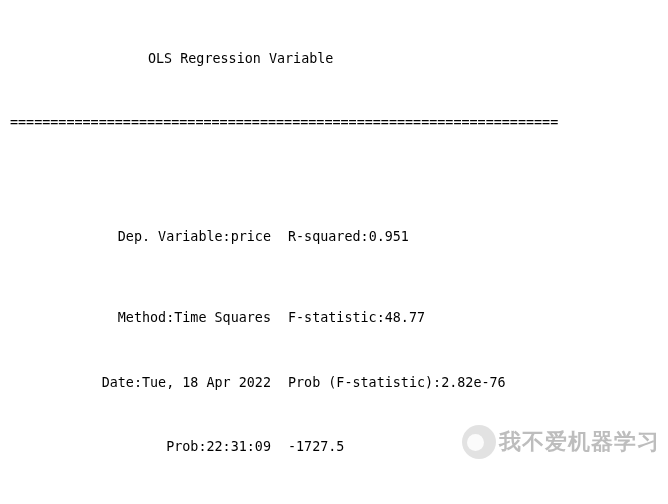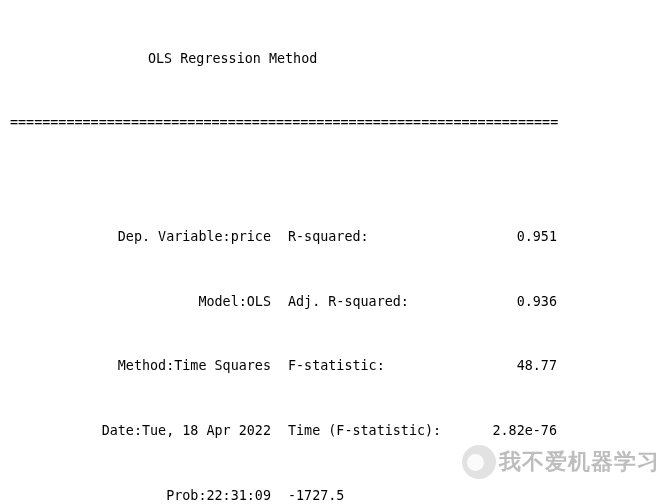--- a/index.html
+++ b/index.html
@@ -14,23 +14,23 @@
     line-height:16.2px;
     padding:2px 0 0 10px;
     overflow:hidden;
     white-space:pre;
   }
   .line { height:16.2px; }
   .title-line { padding-left:138px; }
   .sep { overflow:hidden; }
   .sum-row { display:flex; height:16.2px; }
   .sum-left  { width:261px; display:flex; justify-content:flex-end; }
-  .sum-right { margin-left:17px; width:269px; display:flex; justify-content:space-between; }
+  .sum-right { margin-left:17px; width:269px; display:flex; }
   .watermark {
-    position:absolute; left:462px; top:445px;
+    position:absolute; left:462px; top:425px;
     display:flex; align-items:center;
     pointer-events:none;
   }
   .wm-logo {
     width:34px; height:34px; border-radius:50%;
     background:rgba(190,190,190,0.45);
     position:relative; margin-right:3px; flex:0 0 auto;
   }
   .wm-logo-inner {
     position:absolute; left:5px; top:9px;
@@ -43,66 +43,56 @@
     color:rgba(148,148,148,0.62);
     letter-spacing:1px;
     white-space:nowrap;
   }
 </style>
 </head>
 <body>
 
 <div class="sheet">
 
-  <div class="line title-line">OLS Regression Method</div>
+  <div class="line title-line">OLS Regression Variable</div>
 
   <div class="line sep">====================================================================</div>
 
   <div>
     
       <div class="sum-row">
         <div class="sum-left">
           <span>Dep. Variable:</span>
           <span>price</span>
         </div>
         <div class="sum-right">
           <span>R-squared:</span>
           <span>0.951</span>
         </div>
       </div>
     
-      <div class="sum-row">
-        <div class="sum-left">
-          <span>Model:</span>
-          <span>OLS</span>
-        </div>
-        <div class="sum-right">
-          <span>Adj. R-squared:</span>
-          <span>0.936</span>
-        </div>
-      </div>
     
       <div class="sum-row">
         <div class="sum-left">
           <span>Method:</span>
           <span>Time Squares</span>
         </div>
         <div class="sum-right">
           <span>F-statistic:</span>
           <span>48.77</span>
         </div>
       </div>
     
       <div class="sum-row">
         <div class="sum-left">
           <span>Date:</span>
           <span>Tue, 18 Apr 2022</span>
         </div>
         <div class="sum-right">
-          <span>Time (F-statistic):</span>
+          <span>Prob (F-statistic):</span>
           <span>2.82e-76</span>
         </div>
       </div>
     
       <div class="sum-row">
         <div class="sum-left">
           <span>Prob:</span>
           <span>22:31:09</span>
         </div>
         <div class="sum-right">

